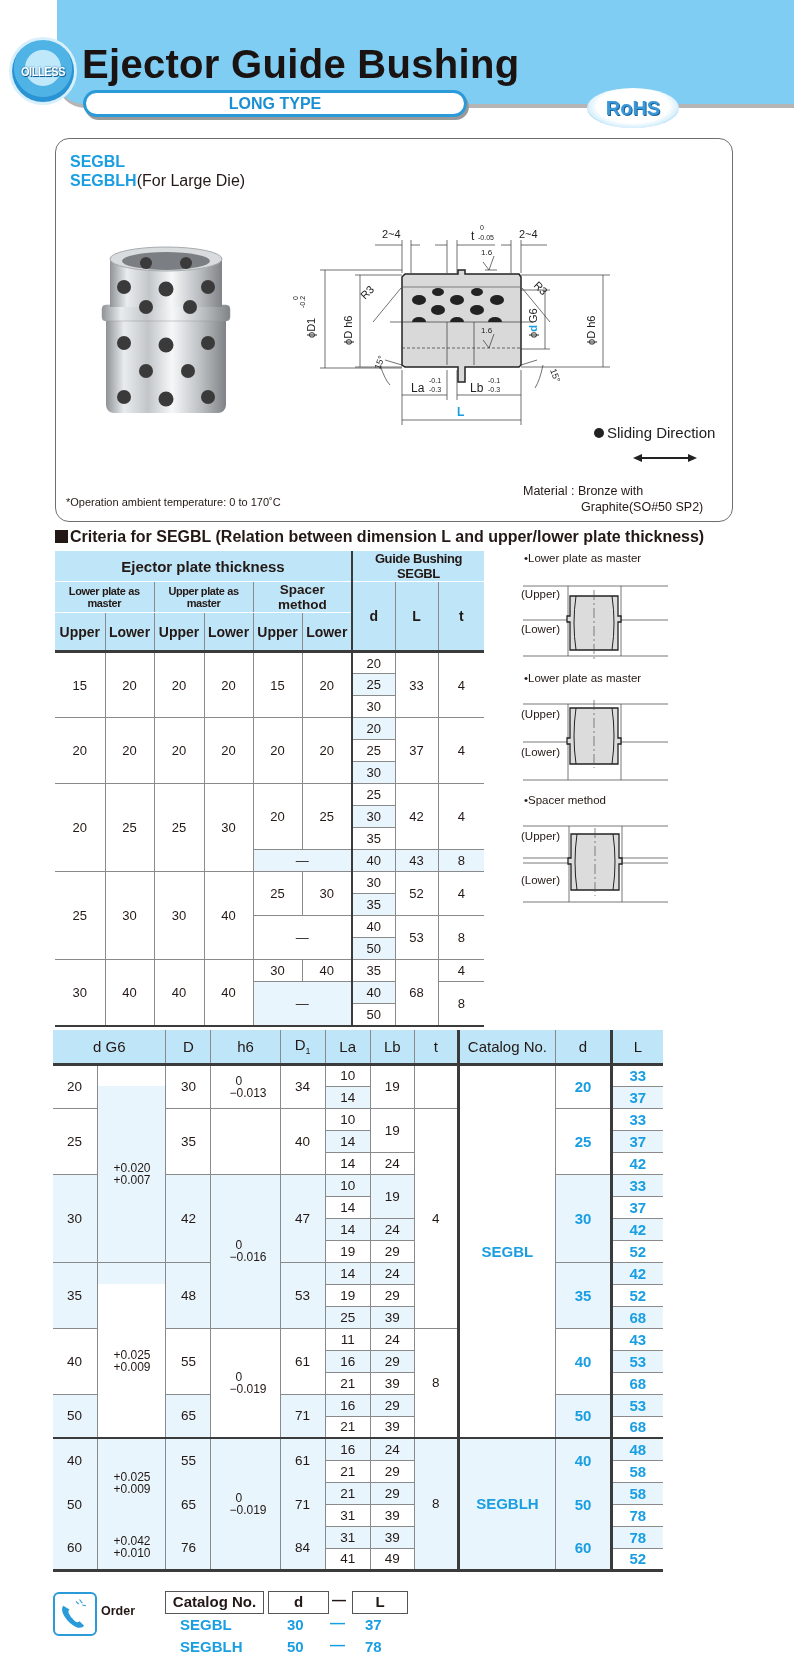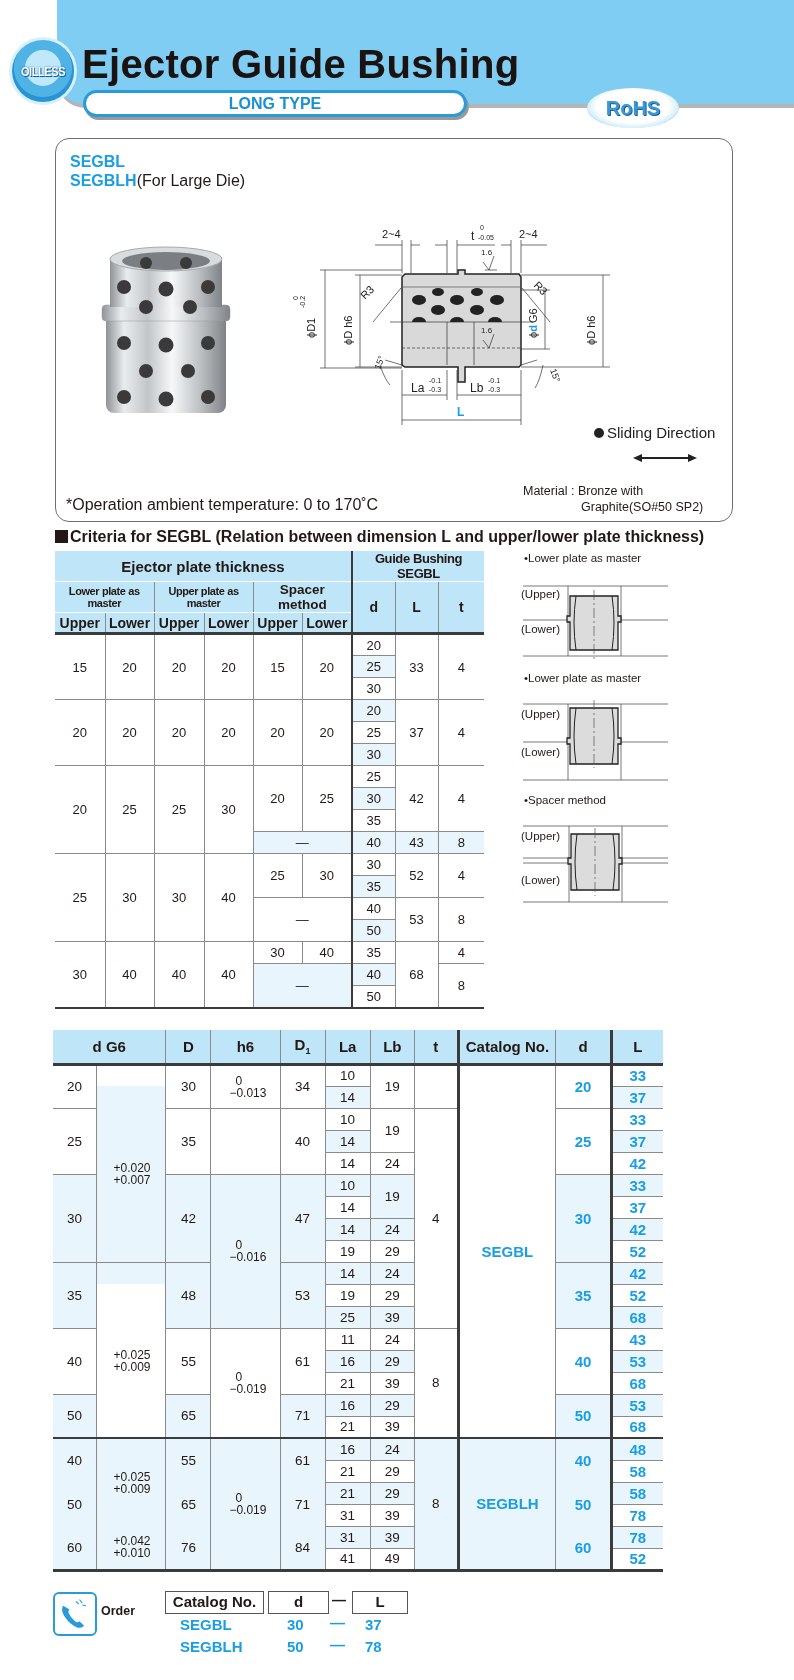--- a/index.html
+++ b/index.html
@@ -10,44 +10,44 @@
 #logo span{font-weight:bold;font-size:13px;color:#fff;letter-spacing:-0.5px;text-shadow:0 0 2px #0b5f9a, 1px 1px 0 #0b5f9a;font-stretch:condensed;transform:scaleX(0.85)}
 #title{left:82px;top:42px;font-size:40px;font-weight:bold;color:#1a1311;letter-spacing:0.3px;white-space:nowrap}
 #pill{left:83px;top:90px;width:384px;height:27px;border:3px solid #2a9ad8;border-radius:14px;background:#fff;box-shadow:2px 3px 0 #9a9a9a;text-align:center;color:#1a8fd3;font-weight:bold;font-size:16px;line-height:21px;transform:scaleX(1)}
 #rohs{left:587px;top:88px;width:92px;height:40px;border-radius:50%;background:radial-gradient(ellipse at 50% 45%,#fff 0 55%,#d5eefb 70%,#43a8e2 76%,#1b8bd0 100%);text-align:center;line-height:40px;font-weight:bold;font-size:20px;color:#3a98d8;text-shadow:1px 1px 0 #1c5f94}
 #box{left:55px;top:138px;width:678px;height:384px;border:1.5px solid #6e6e6e;border-radius:14px}
 .blue{color:#1a9ee2}
 #prod-name{left:70px;top:152px;font-size:16px;line-height:19px}
 #prod-name b{font-weight:bold}
 #photo{left:100px;top:245px;width:132px;height:172px}
 #drawing{left:285px;top:220px;width:460px;height:265px}
-#temp{left:66px;top:496px;font-size:16px}
+#temp{left:66px;top:496px;font-size:11px}
 #mat{left:523px;top:483px;font-size:12.5px;line-height:16px}
 #crit-head{left:55px;top:528px;font-size:16px;font-weight:bold;white-space:nowrap}
 #crit-head .sq{display:inline-block;width:13px;height:13px;background:#231815;margin-right:2px;vertical-align:-1px}
 table{border-collapse:collapse;position:absolute}
 #crit{left:55px;top:551px;width:429px;font-size:13px}
 #crit th,#crit td{text-align:center;padding:0;height:22px;border-left:1px solid #8a8a8a}
 #crit th{background:#bfe6f8;font-weight:bold;font-size:14px}
 #crit th.sm{font-size:11px;font-weight:bold;letter-spacing:-0.4px}
 #crit tr.h1 th{height:27px;font-size:15px;border-bottom:1px solid #fff}
 #crit tr.h2 th{height:26px;border-bottom:1px solid #fff}
-#crit tr.h3 th{height:21px}
+#crit tr.h3 th{height:39px}
 #crit thead{border-bottom:3px solid #3b3b3b}
 #crit tbody td{height:22px}
 #crit .vline{border-left:2.5px solid #3b3b3b}
 #crit td.bdr,#crit th.bdr{border-left:none}
 .str{background:#e8f5fc}
 #crit tbody tr.grp td{border-top:1.5px solid #8a8a8a}
 #crit{border-bottom:2.5px solid #3b3b3b}
 .cb{border-top:1px solid #8a8a8a}
 #diag{left:518px;top:552px;width:150px;height:355px}
 #diag .lbl{font-size:11.5px;position:absolute;white-space:nowrap}
 #main{left:53px;top:1030px;width:610px;font-size:13.5px;border-bottom:3px solid #3b3b3b}
-#main th{background:#bfe6f8;height:34px;font-size:15px;font-weight:bold;border-left:1px solid #8a8a8a}
+#main th{background:#bfe6f8;height:34px;font-size:15px;font-weight:normal;border-left:1px solid #8a8a8a}
 #main thead{border-bottom:3px solid #3b3b3b}
 #main td{height:22px;text-align:center;padding:0;border-left:1px solid #8a8a8a}
 #main td.l{text-align:left;padding-left:14px}
 #main .tol{font-size:12px;line-height:12px;text-align:left;padding-left:16px}
 #main .blk{border-left:3px solid #3b3b3b}
 #main .bb{font-weight:bold;color:#1a9ee2;font-size:15px}
 #main .cell-b{border-top:1px solid #8a8a8a}
 #main tr.grp td{border-top:1.5px solid #8a8a8a}
 #main tr.sep td{border-top:2.5px solid #3b3b3b}
 #main td.first{border-left:none}

